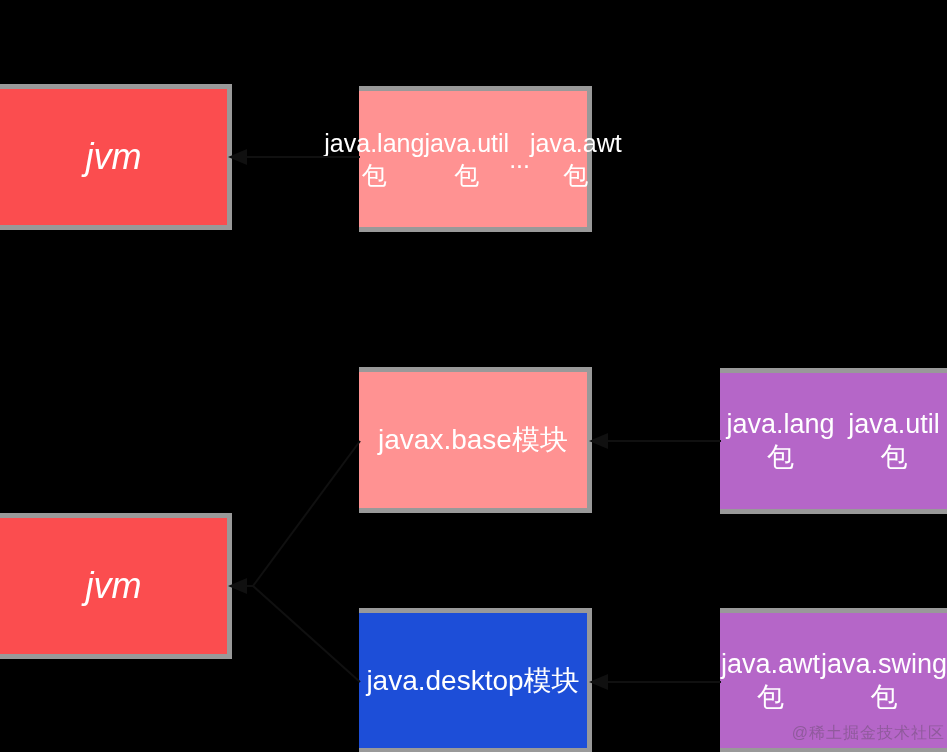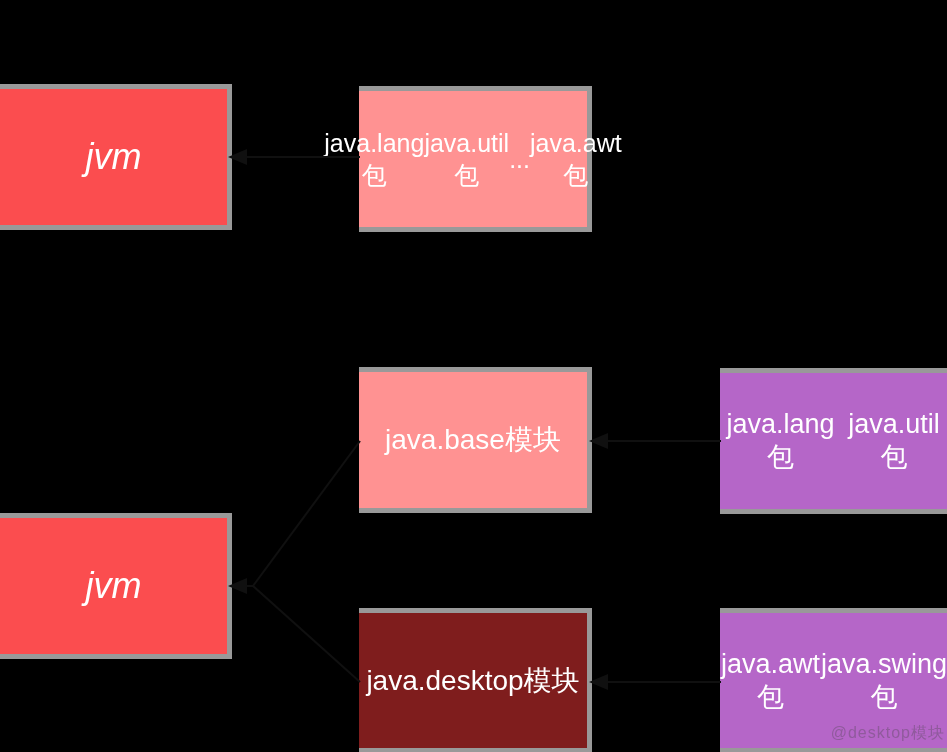--- a/index.html
+++ b/index.html
@@ -62,33 +62,33 @@
   </div>
 
   <div class="node" style="left: 359px; top: 86px; width: 233px; height: 146px; background: rgb(255, 146, 146); border-color: rgb(153, 153, 153);">
     <span class="label pkg-line">java.lang包</span>
     <span class="label pkg-line">java.util包</span>
     <span class="label pkg-line">...</span>
     <span class="label pkg-line">java.awt包</span>
   </div>
 
   <div class="node" style="left: 359px; top: 367px; width: 233px; height: 146px; background: rgb(255, 146, 146); border-color: rgb(153, 153, 153);">
-    <span class="label module-label">java.base模块</span>
+    <span class="label module-label">javax.base模块</span>
   </div>
 
   <div class="node" style="left: 720px; top: 368px; width: 232px; height: 146px; background: rgb(181, 102, 200); border-color: rgb(153, 153, 153);">
     <span class="label pkg-line-lg">java.lang包</span>
     <span class="label pkg-line-lg">java.util包</span>
   </div>
 
   <div class="node" style="left: 0px; top: 513px; width: 232px; height: 146px; background: rgb(251, 77, 79); border-color: rgb(153, 153, 153);">
     <span class="label jvm-label">jvm</span>
   </div>
 
-  <div class="node" style="left: 359px; top: 608px; width: 233px; height: 145px; background: #7f1d1d; border-color: rgb(153, 153, 153);">
+  <div class="node" style="left: 359px; top: 608px; width: 233px; height: 145px; background: #1d4ed8; border-color: rgb(153, 153, 153);">
     <span class="label module-label">java.desktop模块</span>
   </div>
 
   <div class="node" style="left: 720px; top: 608px; width: 232px; height: 145px; background: rgb(181, 102, 200); border-color: rgb(153, 153, 153);">
     <span class="label pkg-line-lg">java.awt包</span>
     <span class="label pkg-line-lg">java.swing包</span>
   </div>
 
   <svg class="arrows" viewBox="0 0 947 752" xmlns="http://www.w3.org/2000/svg">
     <g stroke="#101010" stroke-width="2" fill="#101010">
@@ -102,15 +102,15 @@
       <line x1="721" y1="682" x2="608" y2="682"></line>
       <polygon points="589,682 608,674 608,690" stroke="none"></polygon>
 
       <line x1="360" y1="441" x2="253" y2="586"></line>
       <line x1="360" y1="682" x2="253" y2="586"></line>
       <line x1="253" y1="586" x2="247" y2="586"></line>
       <polygon points="228,586 247,578 247,594" stroke="none"></polygon>
     </g>
   </svg>
 
-  <div class="watermark">@desktop模块</div>
+  <div class="watermark">@稀土掘金技术社区</div>
 
 </div>
 
 </body></html>

